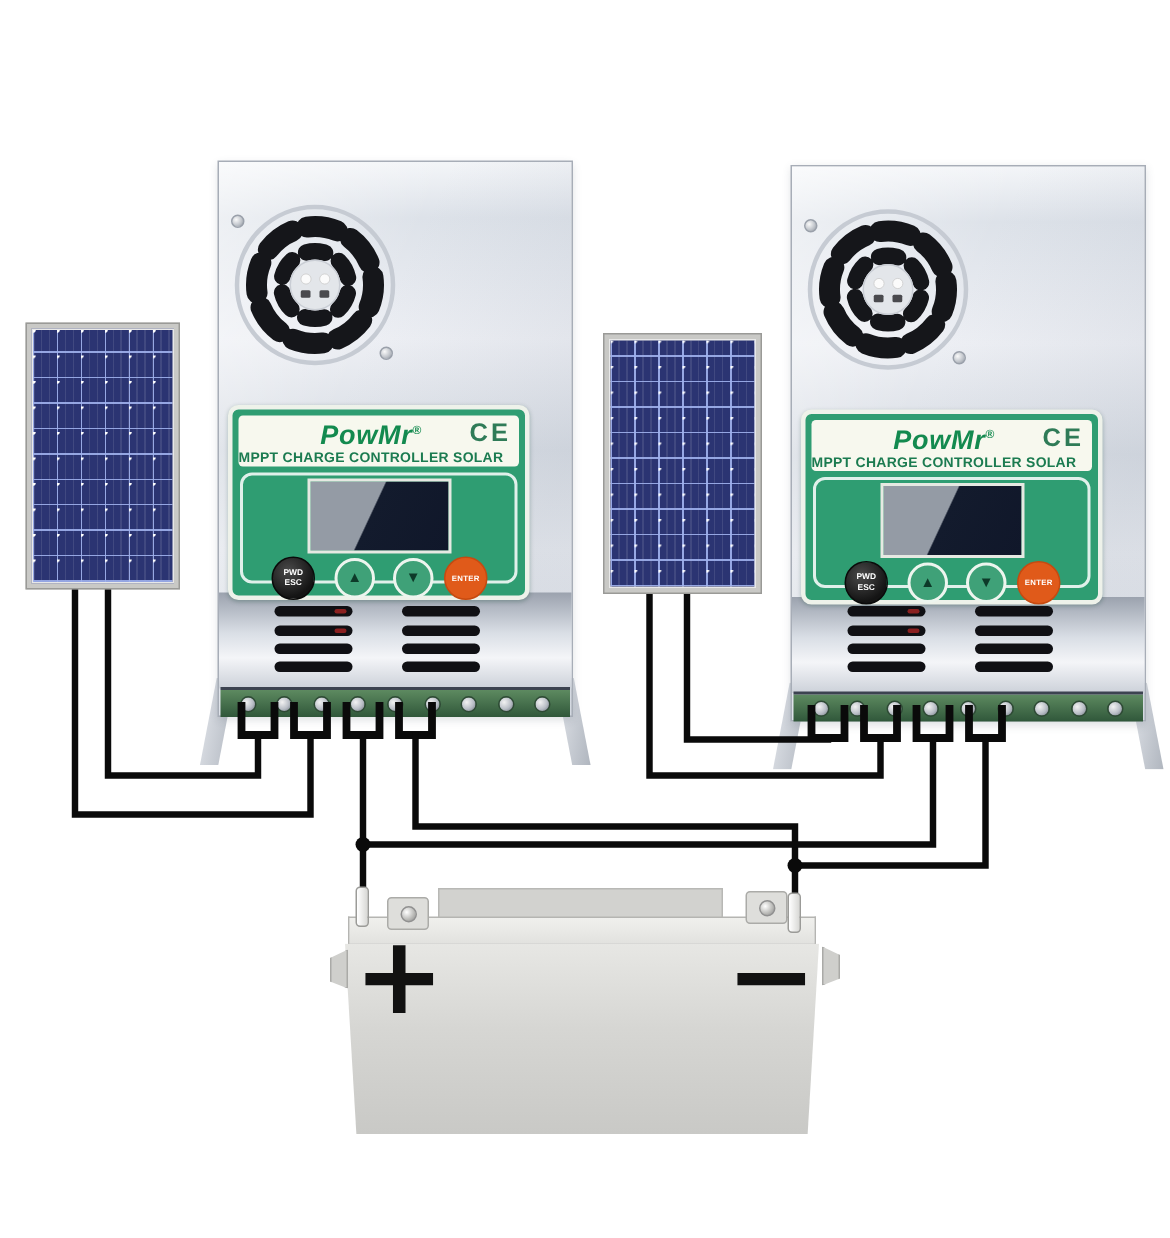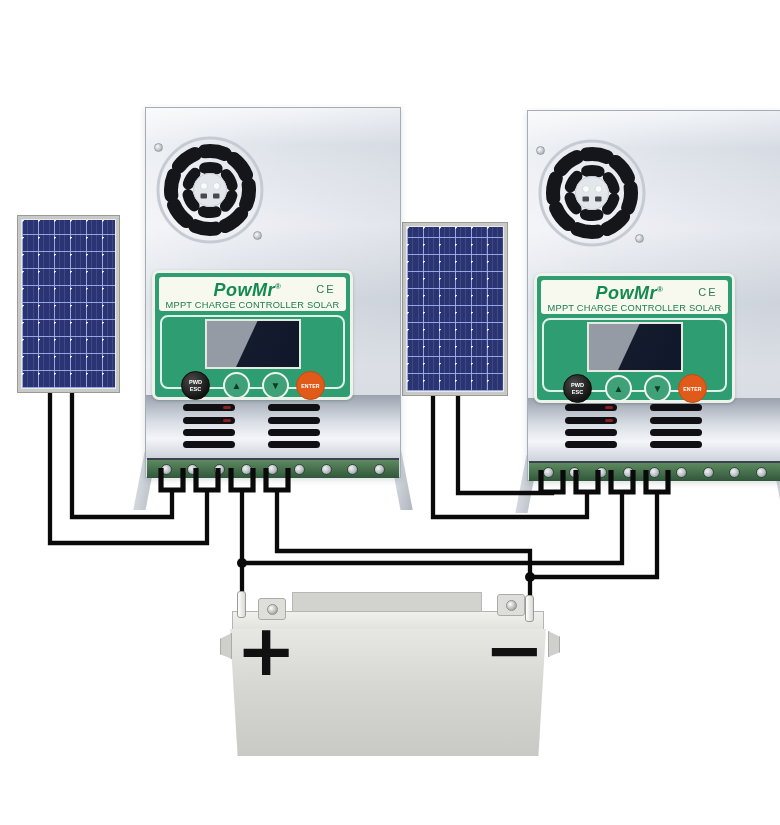--- a/index.html
+++ b/index.html
@@ -11,21 +11,21 @@
   .solar-cells{width:100%;height:100%;border:1px solid #e8e8e8;box-sizing:border-box;
     background-color:#2B3472;
     background-image:
       radial-gradient(circle at 0 0, #ffffff 1.5px, rgba(255,255,255,0) 2.2px),
       repeating-linear-gradient(90deg, rgba(160,178,238,.9) 0 1px, rgba(0,0,0,0) 1px 16px),
       repeating-linear-gradient(0deg, rgba(160,178,238,.9) 0 1px, rgba(0,0,0,0) 1px 17px),
       repeating-linear-gradient(90deg, rgba(255,255,255,.10) 0 1px, rgba(0,0,0,0) 1px 5.3px);
     background-size:16px 17px, auto, auto, auto;}
 
   
-  .controller{position:absolute;width:256px;height:371px;}
+  .controller{position:absolute;width:237px;height:371px;}
   .case{position:absolute;inset:0;border:1px solid #a7adb7;box-sizing:border-box;
     background:linear-gradient(180deg,#f3f5f8 0%,#dde2e9 10%,#edeff4 32%,#d8dde4 52%,#e7eaef 70%,#dfe3ea 100%);
     box-shadow:0 2px 6px rgba(60,70,90,.18);}
   .case::after{content:"";position:absolute;inset:0;
     background:linear-gradient(115deg,rgba(255,255,255,.55) 0%,rgba(255,255,255,0) 38%,rgba(130,140,160,.12) 80%);}
   .lower-shine{position:absolute;left:1px;right:1px;top:288px;height:64px;
     background:linear-gradient(180deg,#9ba2ae 0%,#d9dee5 42%,#f4f5f8 68%,#ccd1d9 100%);}
   .fan-svg{position:absolute;left:8px;top:26px;}
   .screw{position:absolute;width:9px;height:9px;border-radius:50%;
     background:radial-gradient(circle at 35% 35%,#fafafa,#c3c7cd 55%,#8f959e);border:1px solid #9aa0aa;box-sizing:border-box;}
@@ -33,22 +33,22 @@
   .screw.br{left:108px;top:124px;}
 
   .green-panel{position:absolute;left:7px;top:163px;width:201px;height:130px;border-radius:7px;
     background:#2F9D72;border:3px solid #eef2ea;box-sizing:border-box;box-shadow:0 1px 3px rgba(0,60,40,.25);}
   .band{position:absolute;left:4px;right:4px;top:4px;height:34px;background:#F7F8EE;border-radius:3px;
     display:flex;flex-direction:column;justify-content:center;}
   .brand-line{display:flex;align-items:center;padding:0 7px;}
   .brand{flex:1;text-align:center;padding-left:16px;font-style:italic;font-weight:800;
     font-size:18px;line-height:18px;color:#138A4F;letter-spacing:.5px;}
   .brand sup{font-size:8px;font-style:normal;font-weight:700;vertical-align:super;}
-  .ce{width:26px;text-align:center;font-size:11px;letter-spacing:2px;color:#2F7B57;font-weight:400;}
-  .subtitle{text-align:center;font-size:9.3px;font-weight:normal;color:#1B7B50;letter-spacing:.2px;
+  .ce{width:26px;text-align:left;font-size:17px;letter-spacing:2px;color:#2F7B57;font-weight:700;}
+  .subtitle{text-align:left;font-size:9.3px;font-weight:bold;color:#1B7B50;letter-spacing:.2px;
     white-space:nowrap;margin-top:1px;}
   .inner-outline{position:absolute;left:5px;right:5px;top:42px;bottom:8px;
     border:2px solid rgba(255,255,255,.85);border-radius:8px;}
   .lcd{position:absolute;left:50px;top:46px;width:96px;height:50px;border:2px solid #e6e9e2;box-sizing:border-box;
     background:linear-gradient(115deg,#949BA5 0%,#949BA5 44%,#131B2D 45%,#10172a 100%);}
   .cbtn{position:absolute;border-radius:50%;display:flex;flex-direction:column;
     align-items:center;justify-content:center;box-sizing:border-box;}
   .btn-esc{left:26px;top:98px;width:29px;height:29px;color:#fff;
     background:radial-gradient(circle at 38% 32%,#4a4a4a,#141414 70%);border:1px solid #0a0a0a;
     font-size:5.6px;font-weight:bold;line-height:1.15;text-align:center;}

